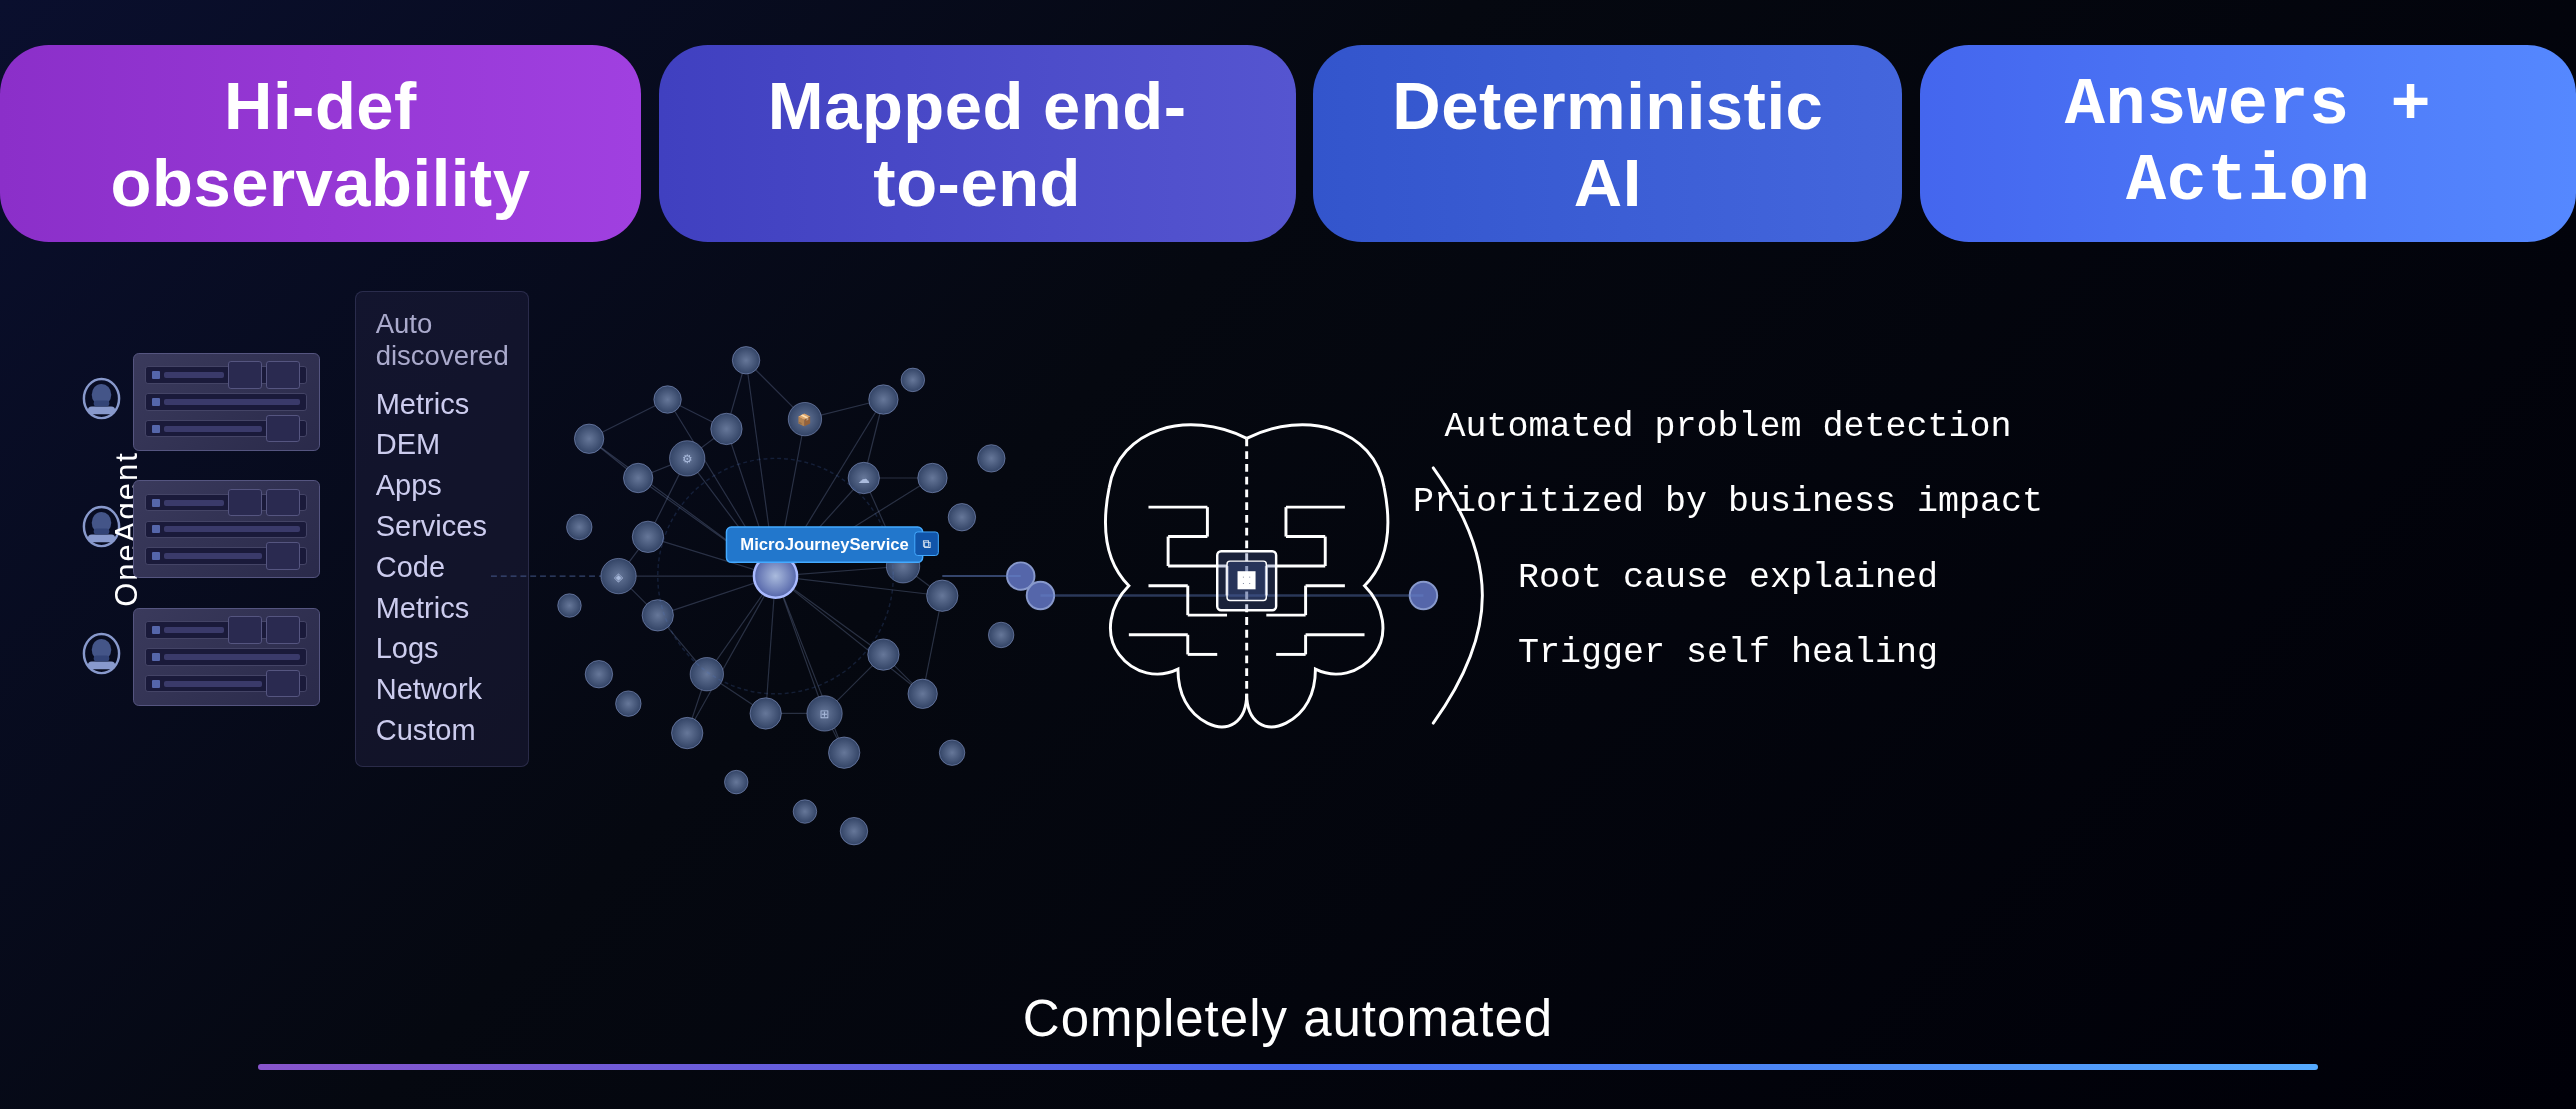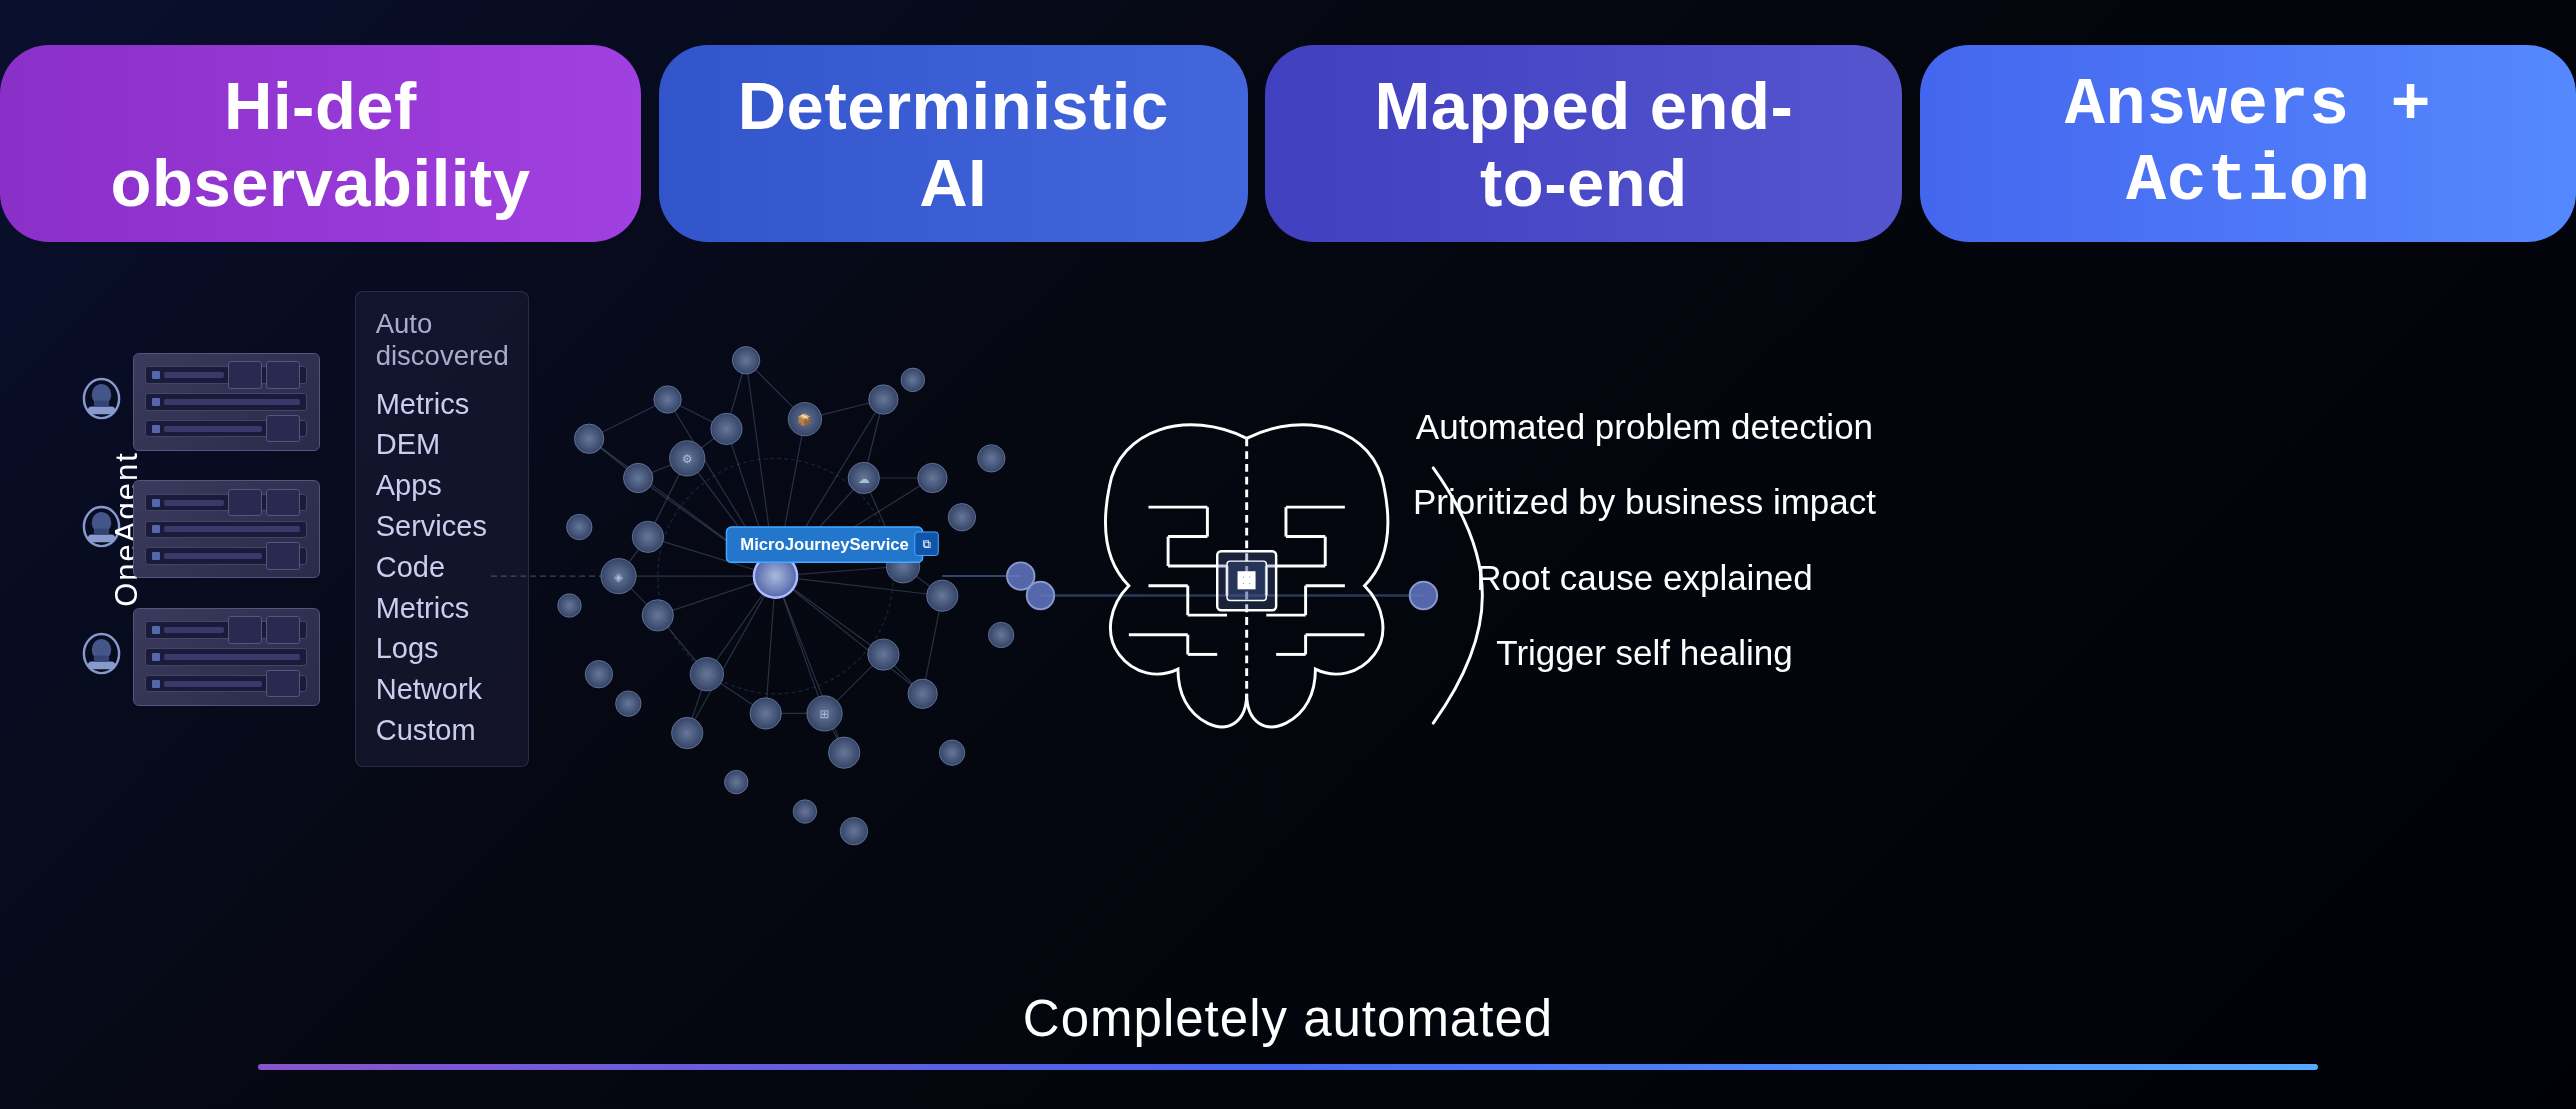--- a/index.html
+++ b/index.html
@@ -206,20 +206,21 @@
     .answers-list {
       list-style: none;
     }
 
     .answers-list li {
       color: white;
       font-size: 35px;
       font-weight: 500;
       padding: 17.7px 0;
       text-align: center;
+      font-family: Liberation Mono, monospace;
     }
 
     
     .bottom-section {
       position: absolute;
       bottom: 39px;
       left: 0;
       right: 0;
       display: flex;
       flex-direction: column;
@@ -250,22 +251,22 @@
       height: 100%;
     }
   </style>
 </head>
 <body>
 
 <div class="main-container">
 
   <div class="pills-row">
     <div class="pill pill-purple">Hi-def observability</div>
+    <div class="pill pill-indigo">Mapped end-to-end</div>
     <div class="pill pill-blue">Deterministic AI</div>
-    <div class="pill pill-indigo">Mapped end-to-end</div>
     <div class="pill pill-blue-bright">Answers + Action</div>
   </div>
 
   <div class="content-area">
 
     <div class="left-section">
       <span class="oneagent-label">OneAgent</span>
 
       <div class="servers-and-list">
         <div class="servers-col">

